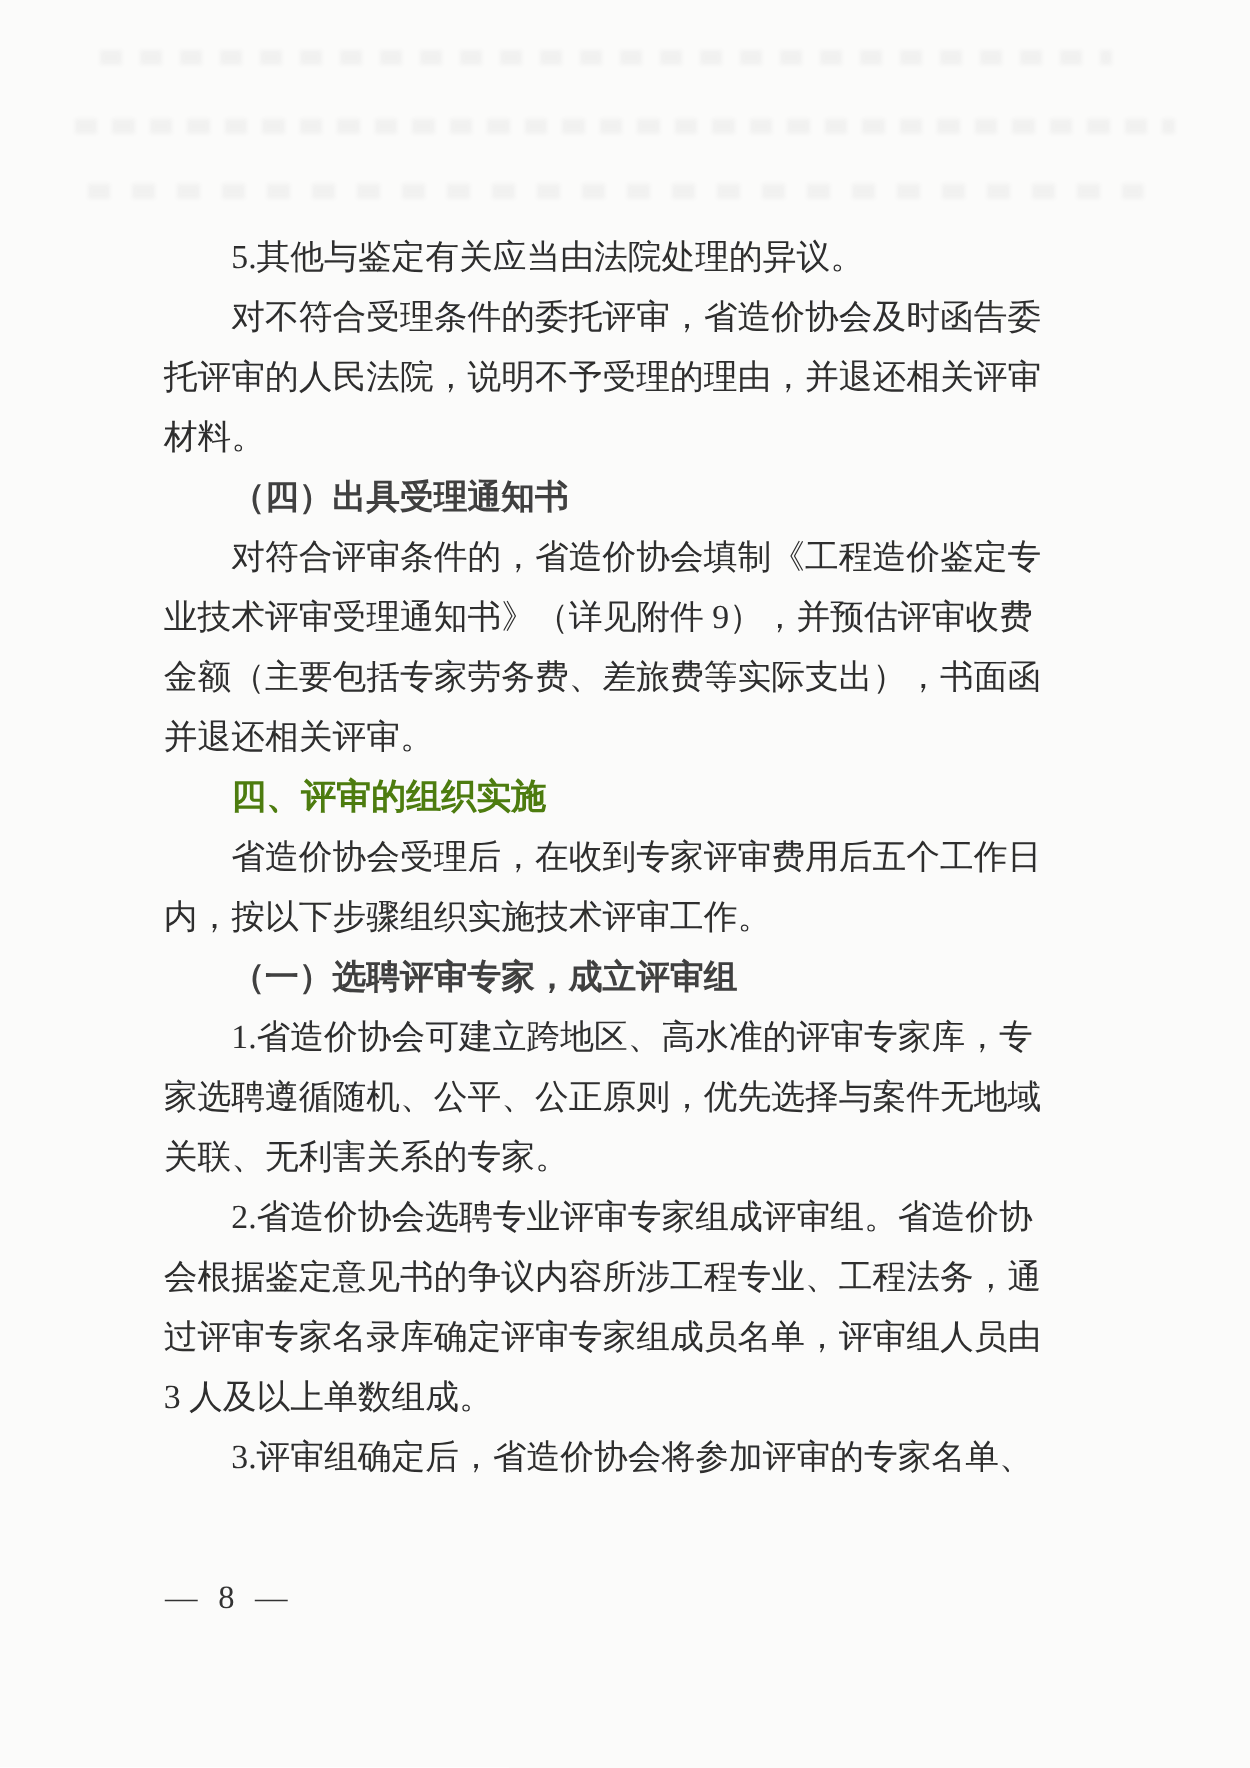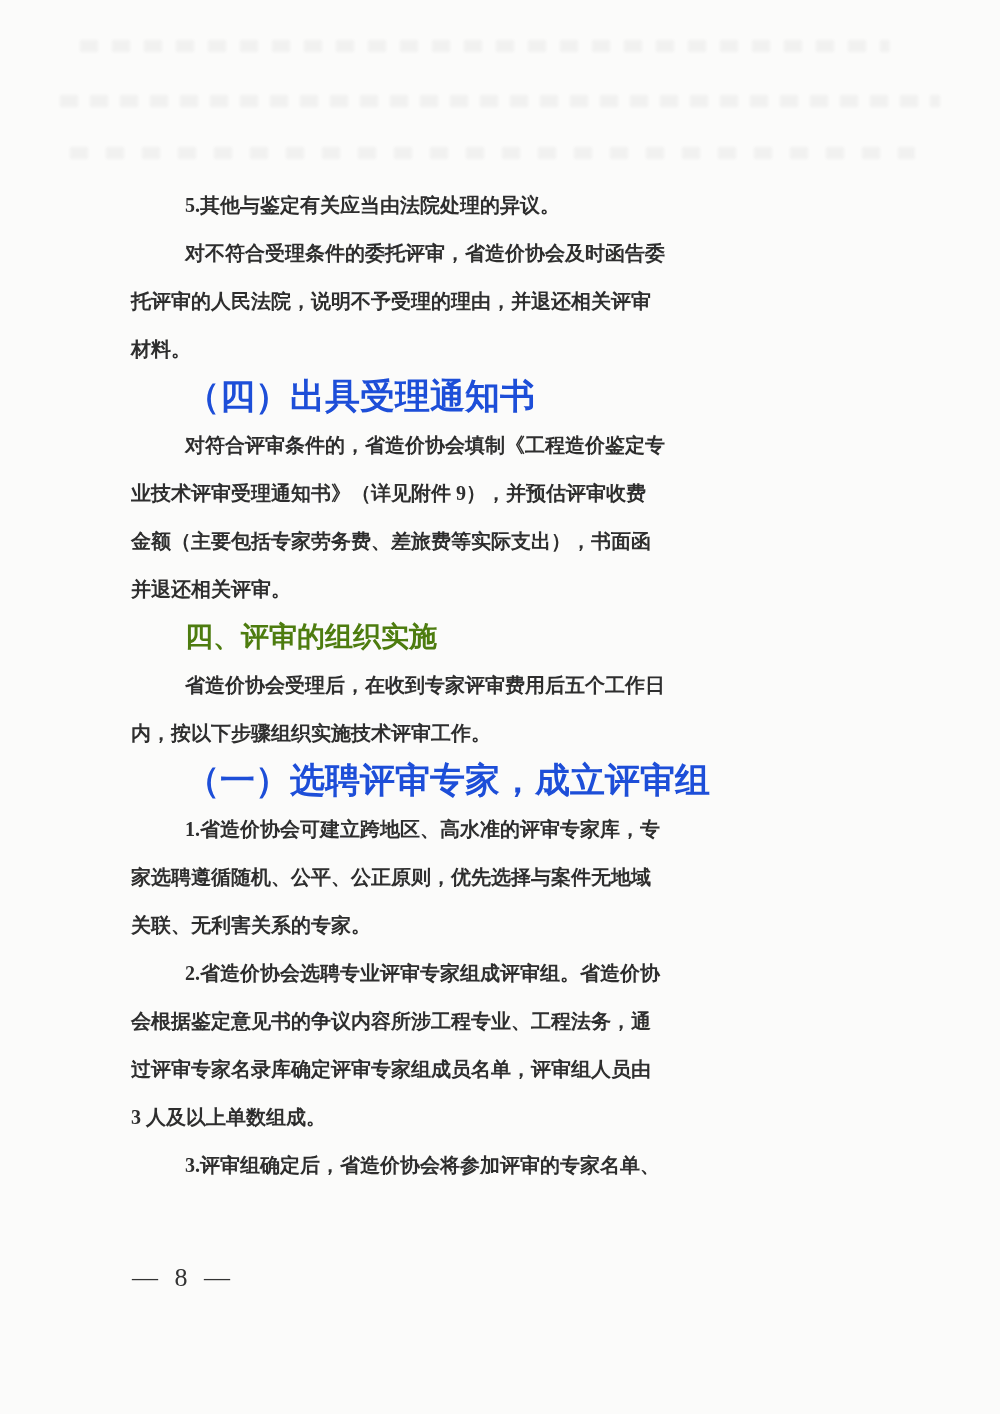--- a/index.html
+++ b/index.html
@@ -36,37 +36,36 @@
   }
   .text-block {
     position: absolute;
     left: 131px;
     top: 181px;
     width: 720px;
   }
   .line {
     height: 48px;
     line-height: 48px;
-    font-size: 20px;
+    font-size: 27px;
     white-space: nowrap;
-    font-weight: bold;
   }
   .line.indent {
     padding-left: 54px;
   }
   .line.heading {
     font-family: "Liberation Sans", "DejaVu Sans", sans-serif;
     font-weight: bold;
     font-size: 28px;
     color: #4d7c0f;
   }
   .line.subheading {
     font-weight: bold;
-    font-size: 35px;
-    color: #1d4ed8;
+    font-size: 27px;
+    color: #404040;
   }
   .footer {
     position: absolute;
     left: 132px;
     top: 1263px;
     font-size: 26px;
     line-height: 30px;
     letter-spacing: 5px;
     color: #333333;
     font-family: "Liberation Serif", "DejaVu Serif", serif;

